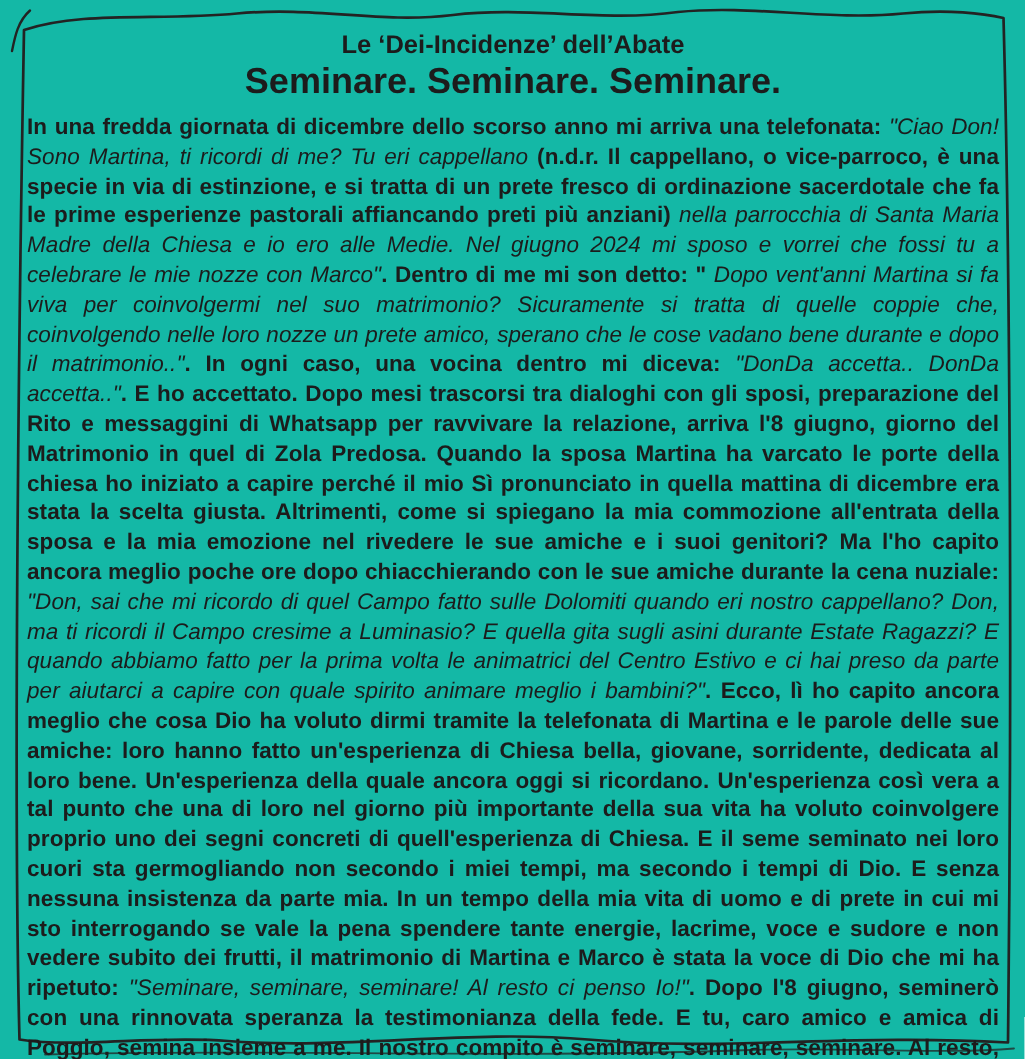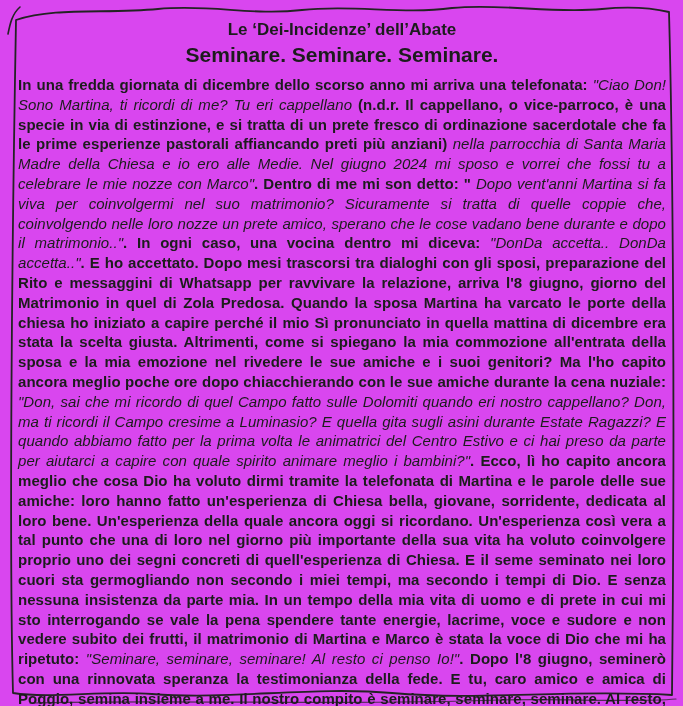--- a/index.html
+++ b/index.html
@@ -5,21 +5,21 @@
 <style>
   html, body {
     margin: 0;
     padding: 0;
     background: #ffffff;
   }
   .page {
     position: relative;
     width: 683px;
     height: 706px;
-    background: #d946ef;
+    background: #14b8a6;
     overflow: hidden;
     font-family: "Liberation Sans", "DejaVu Sans", sans-serif;
     color: #1c1c1c;
   }
   .frame {
     position: absolute;
     top: 0;
     left: 0;
     pointer-events: none;
   }
@@ -34,21 +34,21 @@
     text-align: center;
     margin: 0 0 7px 0;
   }
   .title-line1 {
     font-size: 17px;
     line-height: 22px;
     font-weight: 700;
     margin: 0;
   }
   .title-line2 {
-    font-size: 21px;
+    font-size: 24px;
     line-height: 27px;
     font-weight: 700;
     margin: 0;
     text-align: center;
   }
   .body-text {
     font-size: 15px;
     line-height: 19.8px;
     letter-spacing: 0.05px;
     text-align: justify;

